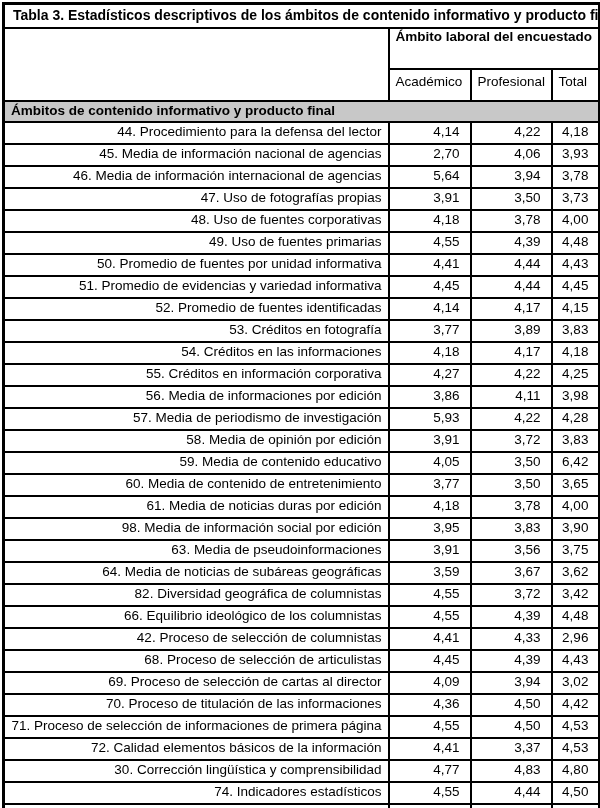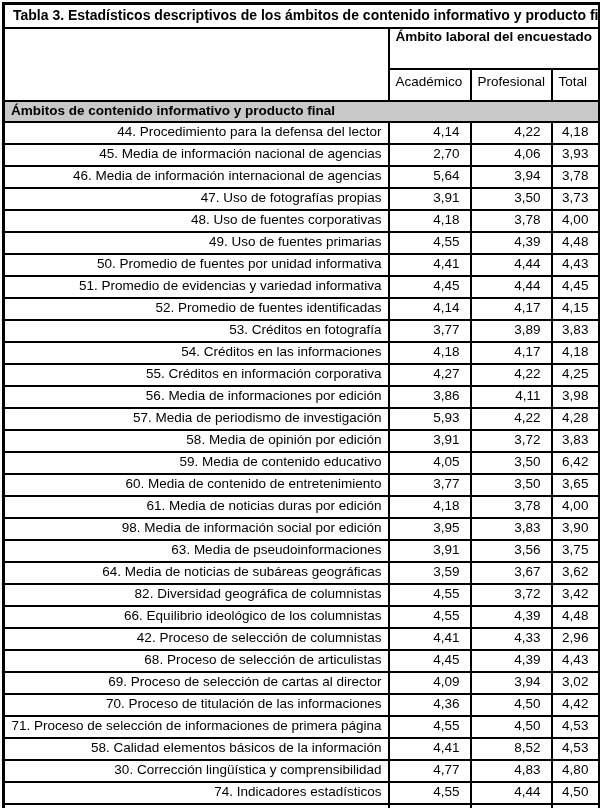--- a/index.html
+++ b/index.html
@@ -266,23 +266,23 @@
           <td class="num">4,50</td>
           <td class="tot">4,42</td>
         </tr>
         <tr>
           <td class="lbl">71. Proceso de selección de informaciones de primera página</td>
           <td class="num">4,55</td>
           <td class="num">4,50</td>
           <td class="tot">4,53</td>
         </tr>
         <tr>
-          <td class="lbl">58. Calidad elementos básicos de la información</td>
+          <td class="lbl">72. Calidad elementos básicos de la información</td>
           <td class="num">4,41</td>
-          <td class="num">8,52</td>
+          <td class="num">3,37</td>
           <td class="tot">4,53</td>
         </tr>
         <tr>
           <td class="lbl">30. Corrección lingüística y comprensibilidad</td>
           <td class="num">4,77</td>
           <td class="num">4,83</td>
           <td class="tot">4,80</td>
         </tr>
         <tr>
           <td class="lbl">74. Indicadores estadísticos</td>

